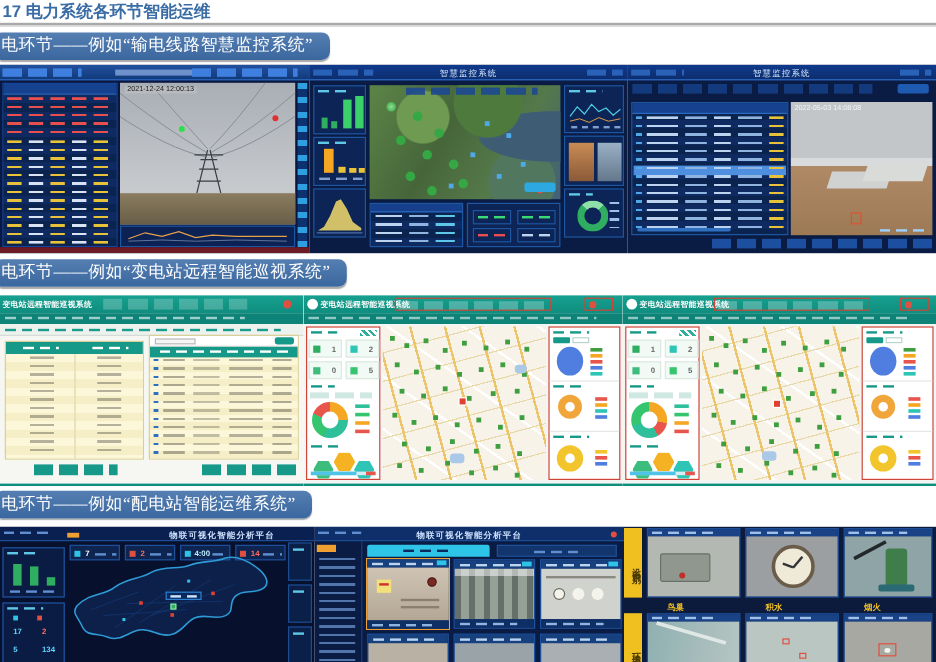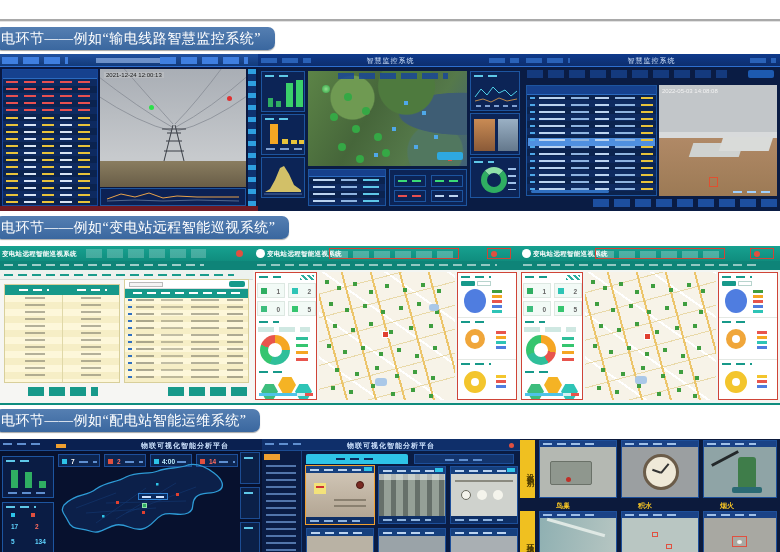--- a/index.html
+++ b/index.html
@@ -38,20 +38,21 @@
   .foot{position:absolute;left:0;bottom:0;right:0;height:7px;background:#0e2f66}
   .vlabel{position:absolute;background:#f0c020;color:#4a3a00;font-weight:bold;font-size:7.5px;
           writing-mode:vertical-rl;text-align:center;letter-spacing:2px;padding-top:3px}
   .statnum{position:absolute;font-weight:bold;font-size:6.5px}
 </style>
 </head>
 <body>
 
 <div class="page">
 
+  <div class="fig-title">17 电力系统各环节智能运维</div>
   <div class="rule"></div>
 
   <div class="banner" style="top:27px">电环节——例如“输电线路智慧监控系统”</div>
   <div class="banner" style="top:216px">电环节——例如“变电站远程智能巡视系统”</div>
   <div class="banner" style="top:409px">电环节——例如“配电站智能运维系统”</div>
 
   <div class="shot" id="r1a" style="left:0;top:54px;width:258px;height:157px;background:#0a1840">
     <div class="bar1">
       <div class="abs chips" style="left:2px;top:3px;width:66px;height:7px"></div>
       <div class="abs" style="left:96px;top:4px;width:64px;height:5px;background:rgba(180,210,255,.55)"></div>

